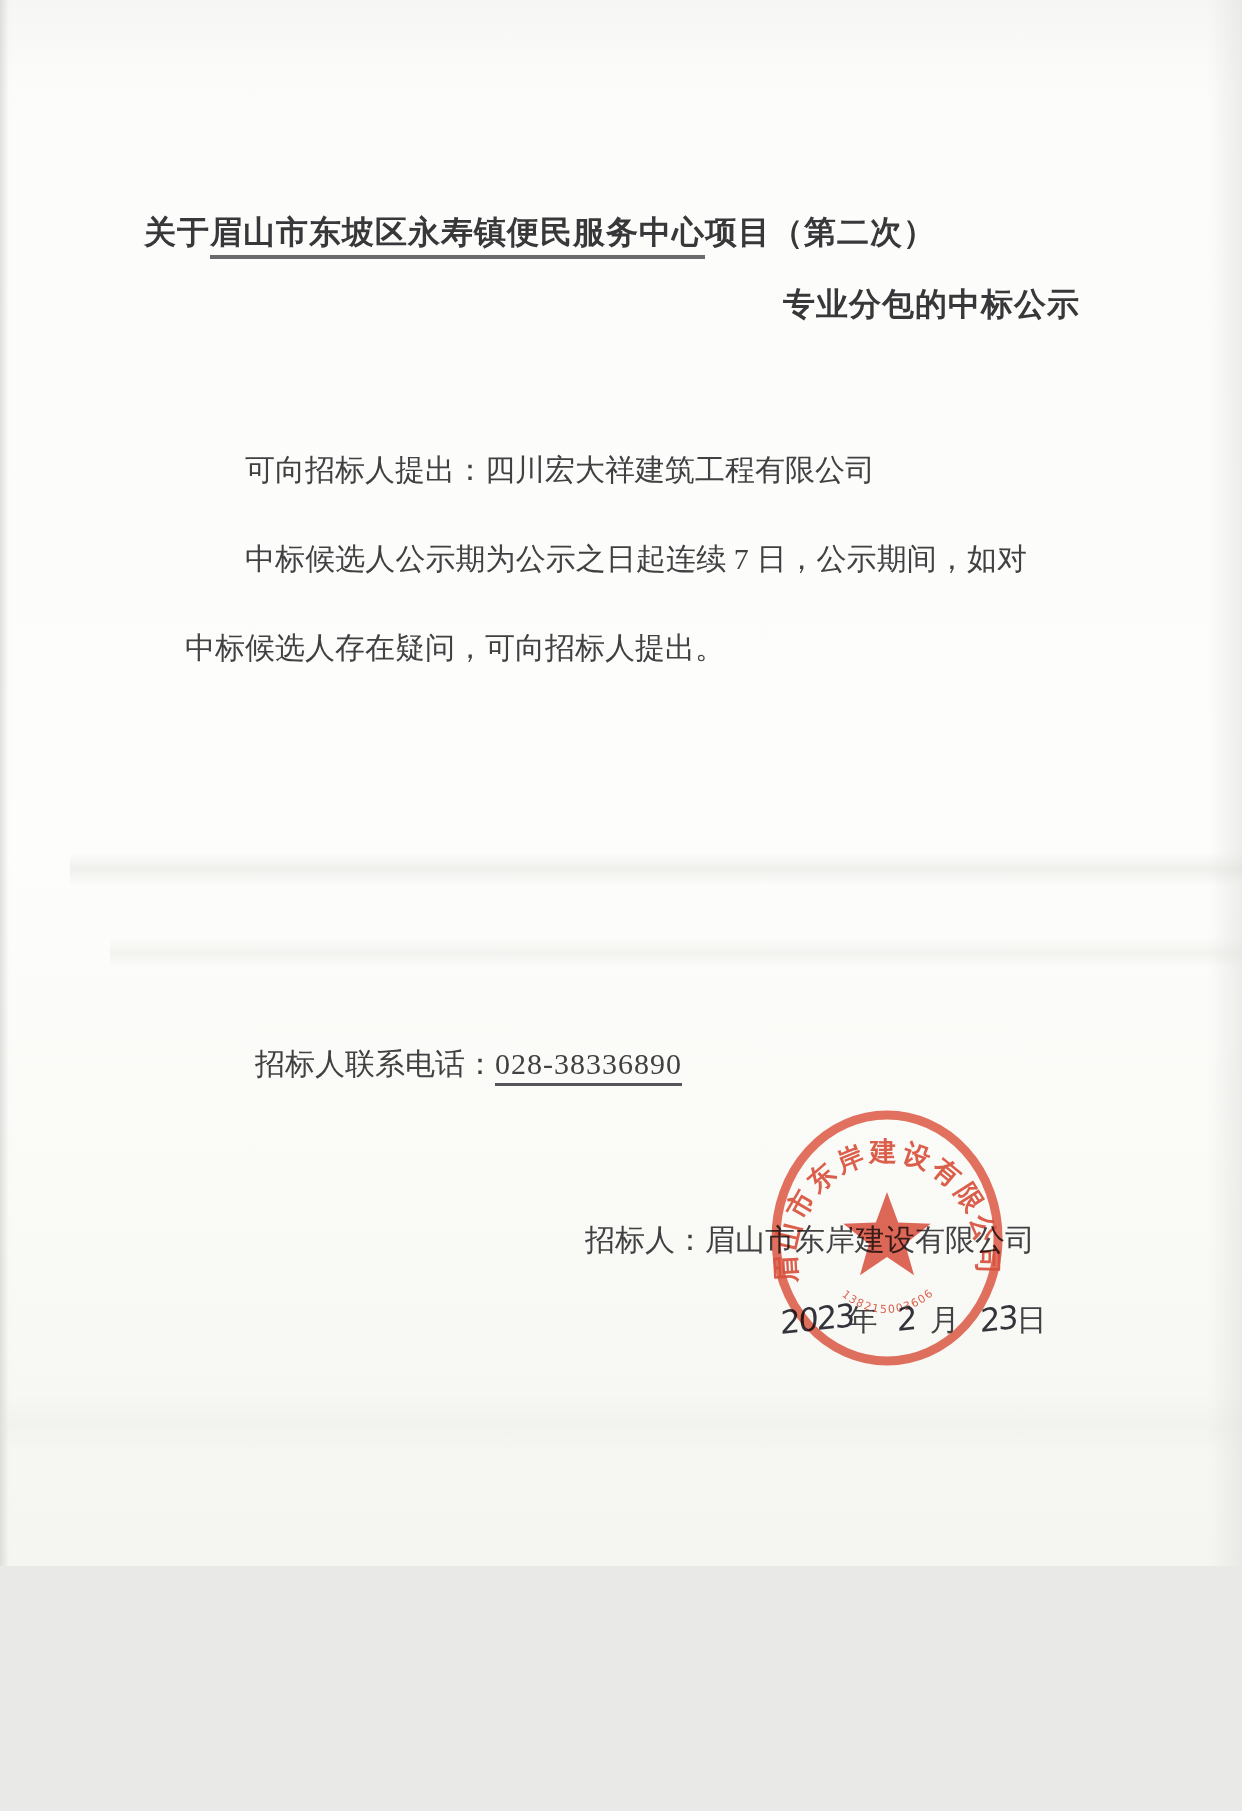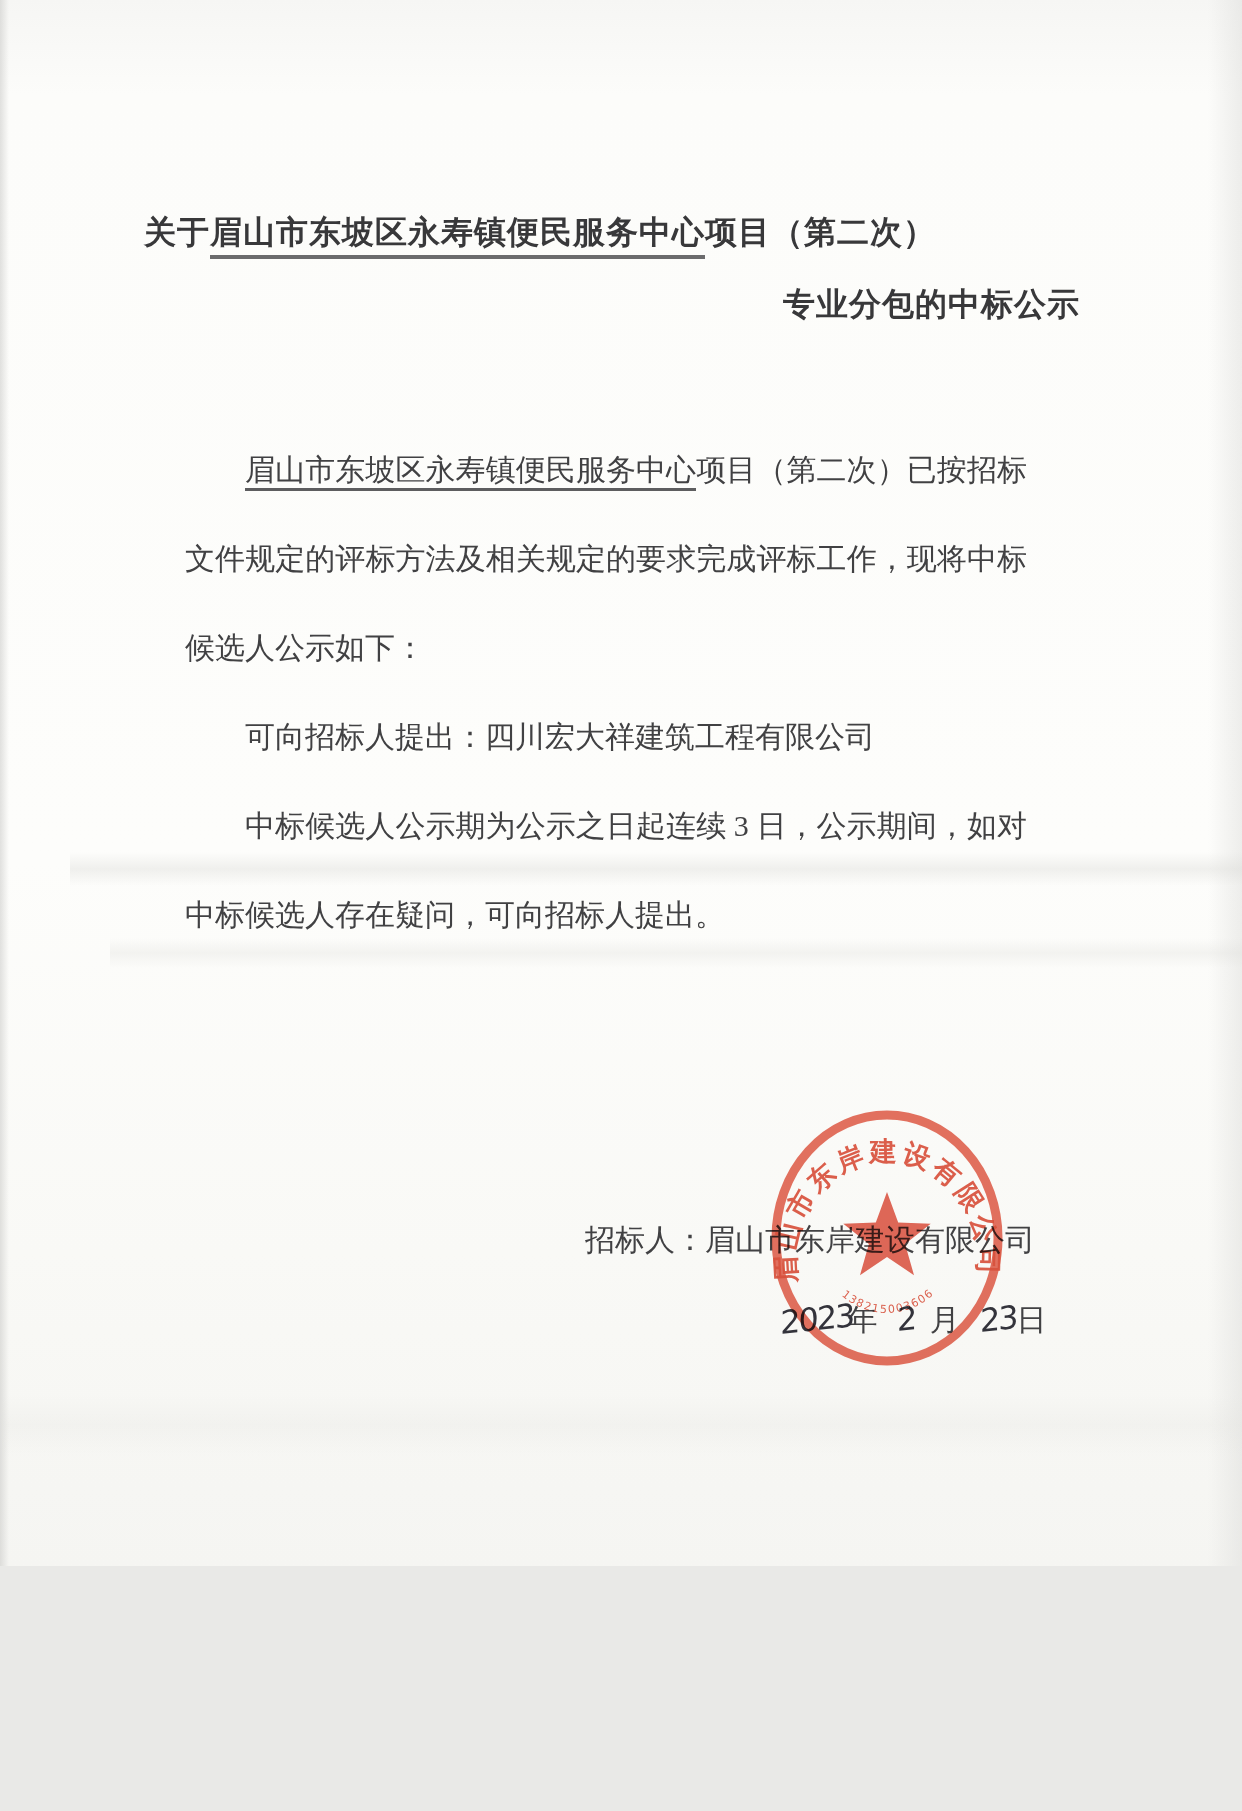--- a/index.html
+++ b/index.html
@@ -54,25 +54,25 @@
   <div class="edge-right"></div>
   <div class="streak1"></div>
   <div class="streak2"></div>
   <div class="streak3"></div>
 
   <div class="title-l1"><span>关于</span><span class="u-title">眉山市东坡区永寿镇便民服务中心</span><span>项目（第二次）</span></div>
 
   <div class="title-l2">专业分包的中标公示</div>
 
   <div class="body-text">
-    <p><span class="u-body">眉山市东坡区永寿镇便民服务中心</span><span>项目（第二次）已按招标文件规定的评标方法及相关规定的要求完成评标工作，现将中标候选人公示如下：</span></p>
     <p>可向招标人提出：四川宏大祥建筑工程有限公司</p>
-    <p>中标候选人公示期为公示之日起连续 3 日，公示期间，如对中标候选人存在疑问，可向招标人提出。</p>
+    <p>中标候选人公示期为公示之日起连续 7 日，公示期间，如对中标候选人存在疑问，可向招标人提出。</p>
   </div>
 
+  <div class="phone-line"><span>招标人联系电话：</span><span class="u-phone">028-38336890</span></div>
 
   <div class="sig-line"><span>招标人：</span><span>眉山市东岸建设有限公司</span></div>
 
   <div class="date-line"><span class="hand hand-year">2023</span><span>年</span><span class="gap-m"></span><span class="hand">2</span><span class="gap-s"></span><span>月</span><span class="gap-m"></span><span class="hand">23</span><span>日</span></div>
 
   <svg class="seal" viewBox="0 0 242 268" xmlns="http://www.w3.org/2000/svg">
     <ellipse cx="121" cy="134" rx="111" ry="123" fill="none" stroke="#e0523c" stroke-width="9" opacity="0.88"></ellipse>
     <polygon opacity="0.9" fill="#dd4a38" points="121,88 132.2,118.6 164.7,119.8 139.1,139.9 148,171.2 121,153 94,171.2 102.9,139.9 77.3,119.8 109.8,118.6"></polygon>
     <defs>
       <path id="arcTop" d="M 32,182 A 92,100 0 1 1 210,182" fill="none"></path>

